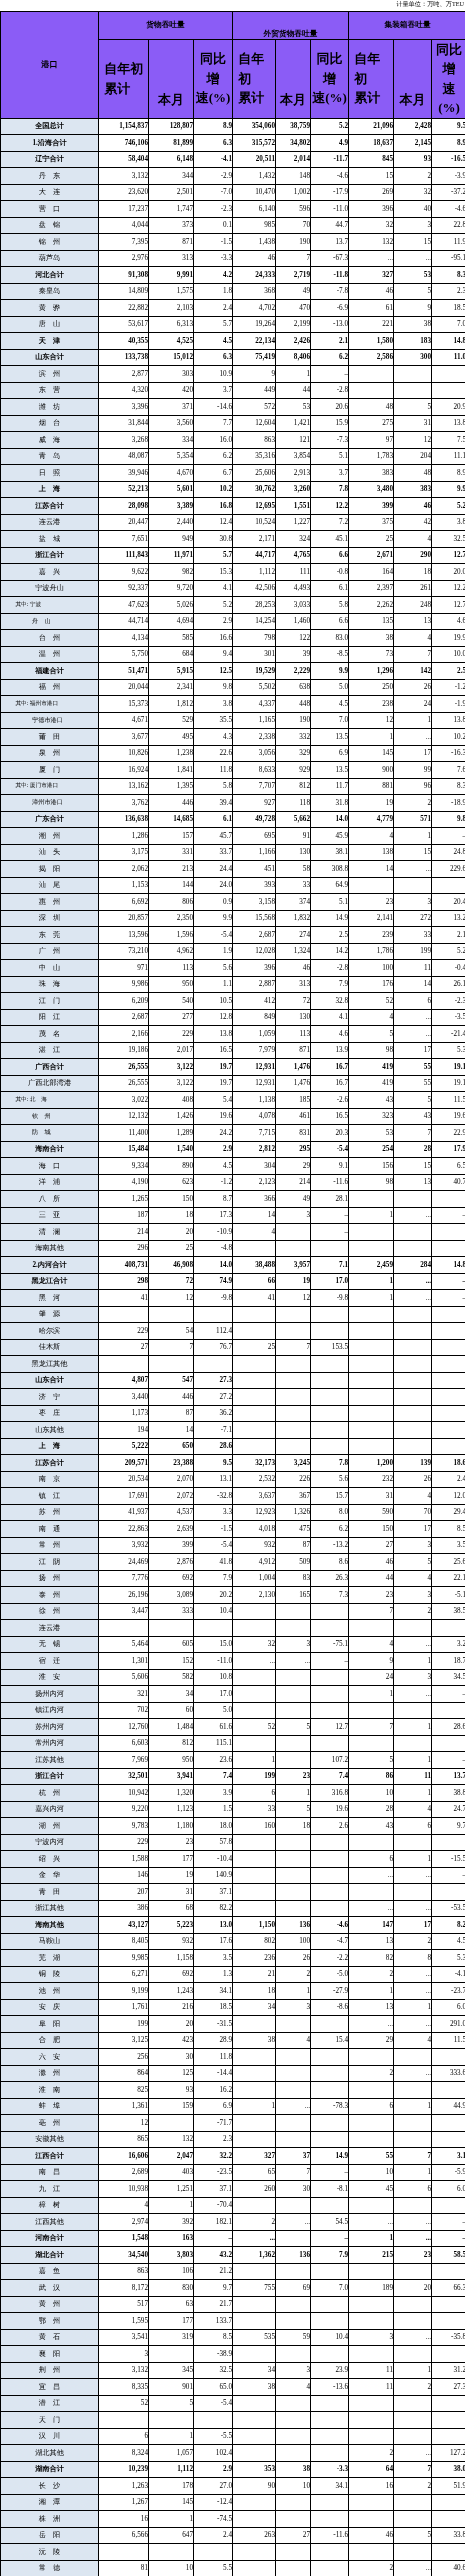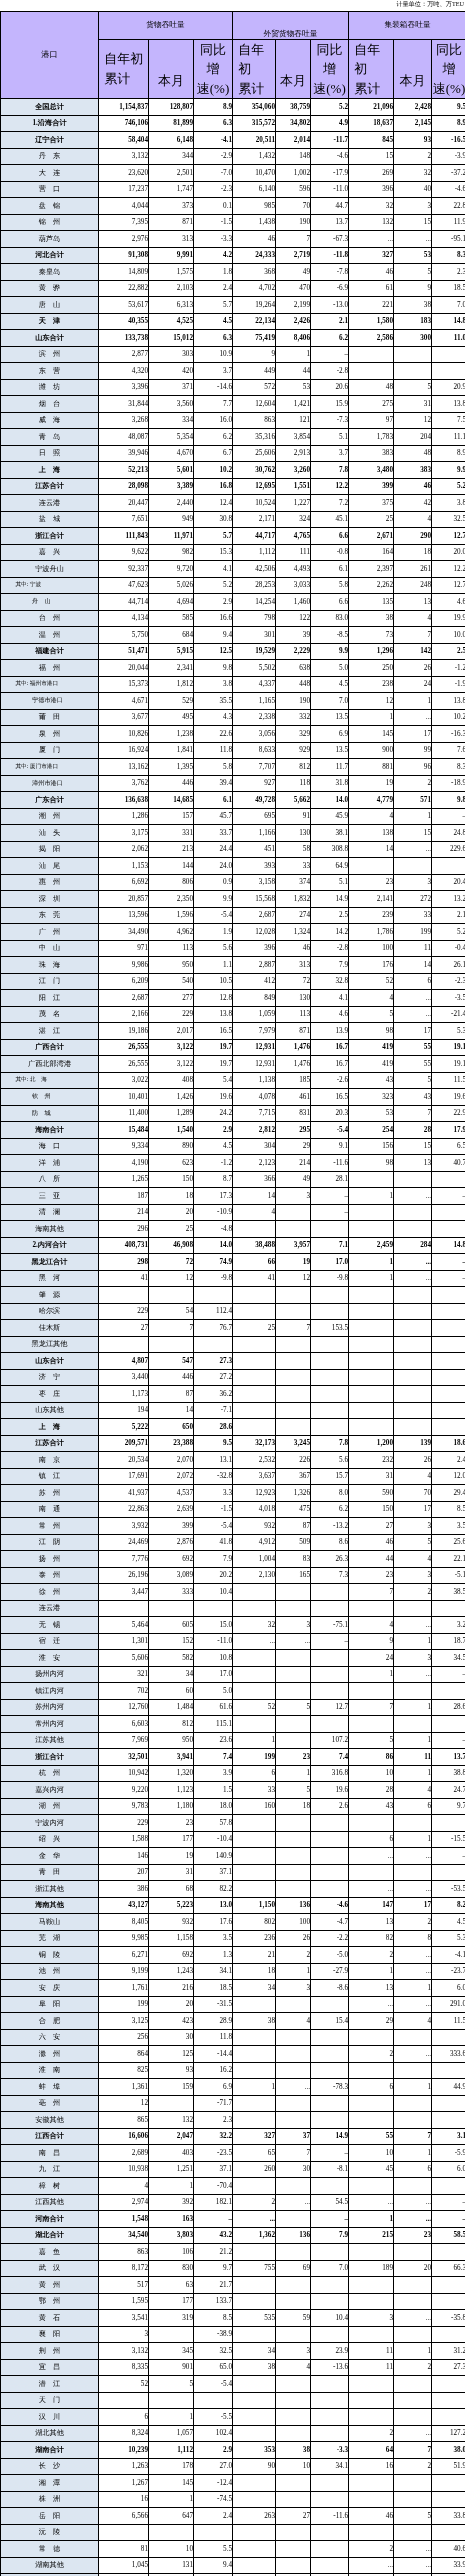--- a/index.html
+++ b/index.html
@@ -2,21 +2,21 @@
 <html style="font-size:8.2px"><head>
 <meta charset="utf-8">
 <style>
   html,body{margin:0;padding:0;background:#ffffff;color:#000;}
   body{width:466px;font-family:"Liberation Serif","DejaVu Serif",serif;}
   .page{width:466px;}
   .title{text-align:center;font-weight:bold;font-size:12px;margin:4.1px 0 2.1px 0;letter-spacing:0.5px;}
   .unit-note{text-align:right;font-size:6.2px;padding-right:2.1px;margin-bottom:1.5px;}
   table.tp{border-collapse:collapse;width:466px;table-layout:fixed;border-top:1.5px solid #000;border-bottom:1.5px solid #000;}
   table.tp th,table.tp td{border:0.5px solid #000;padding:0;overflow:hidden;}
-  thead th{background:#c4b5fd;font-weight:normal;}
+  thead th{background:#8b5cf6;font-weight:bold;}
   th.port-th{font-size:8.2px;}
   th.group-th{height:27px;font-size:7.7px;vertical-align:middle;}
   th.group-foreign{vertical-align:bottom;padding-bottom:5.2px;}
   th.sub-th{height:33px;font-size:13px;vertical-align:middle;}
   th.sub-th.cum{text-align:left;padding-left:5.2px;}
   th.sub-th.cum span{display:block;line-height:1.5;}
   th.sub-th.month{vertical-align:bottom;padding-bottom:8.2px;}
   th.sub-th.growth span{display:block;line-height:1.5;}
   td{height:15.5px;font-size:7.2px;white-space:nowrap;}
   td.name{background:#dce6f1;text-align:center;}
@@ -677,21 +677,21 @@
           <td class="num">-5.4</td>
           <td class="num">2,687</td>
           <td class="num">274</td>
           <td class="num">2.5</td>
           <td class="num">239</td>
           <td class="num">33</td>
           <td class="num">2.1</td>
         </tr>
         <tr class="city">
           <td class="name">广　州</td>
-          <td class="num">34,490</td>
+          <td class="num">73,210</td>
           <td class="num">4,962</td>
           <td class="num">1.9</td>
           <td class="num">12,028</td>
           <td class="num">1,324</td>
           <td class="num">14.2</td>
           <td class="num">1,786</td>
           <td class="num">199</td>
           <td class="num">5.2</td>
         </tr>
         <tr class="city">
@@ -797,21 +797,21 @@
           <td class="num">5.4</td>
           <td class="num">1,138</td>
           <td class="num">185</td>
           <td class="num">-2.6</td>
           <td class="num">43</td>
           <td class="num">5</td>
           <td class="num">11.5</td>
         </tr>
         <tr class="sub2">
           <td class="name">钦　州</td>
-          <td class="num">10,401</td>
+          <td class="num">12,132</td>
           <td class="num">1,426</td>
           <td class="num">19.6</td>
           <td class="num">4,078</td>
           <td class="num">461</td>
           <td class="num">16.5</td>
           <td class="num">323</td>
           <td class="num">43</td>
           <td class="num">19.6</td>
         </tr>
         <tr class="sub2">

